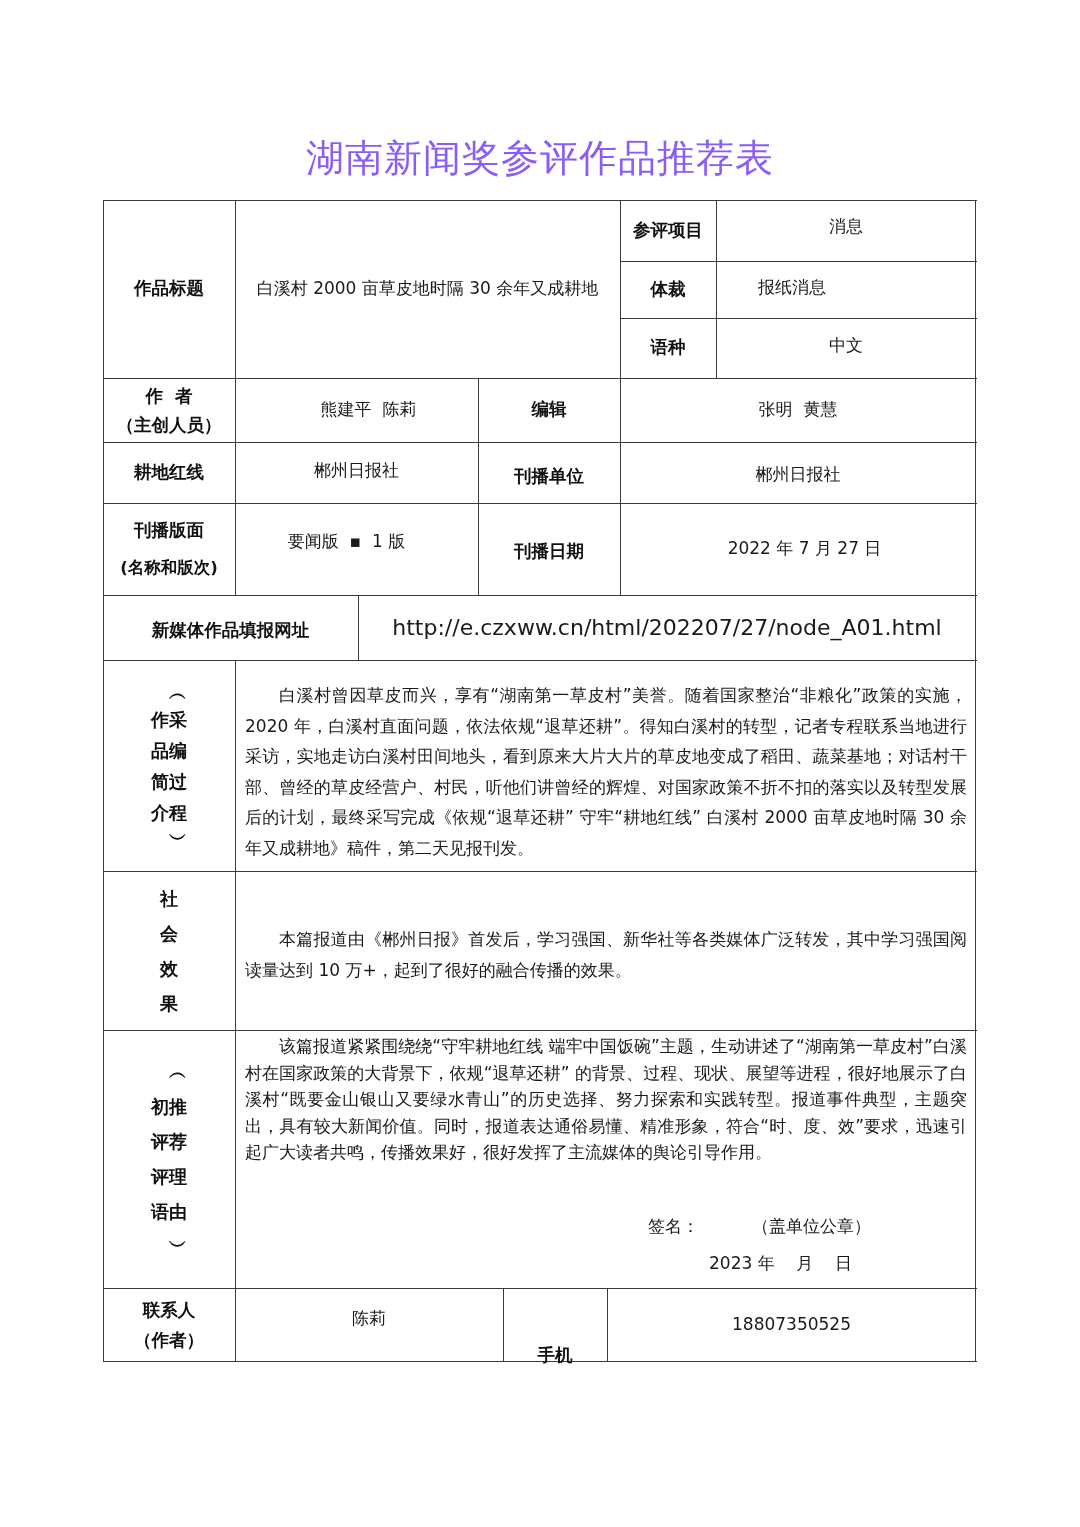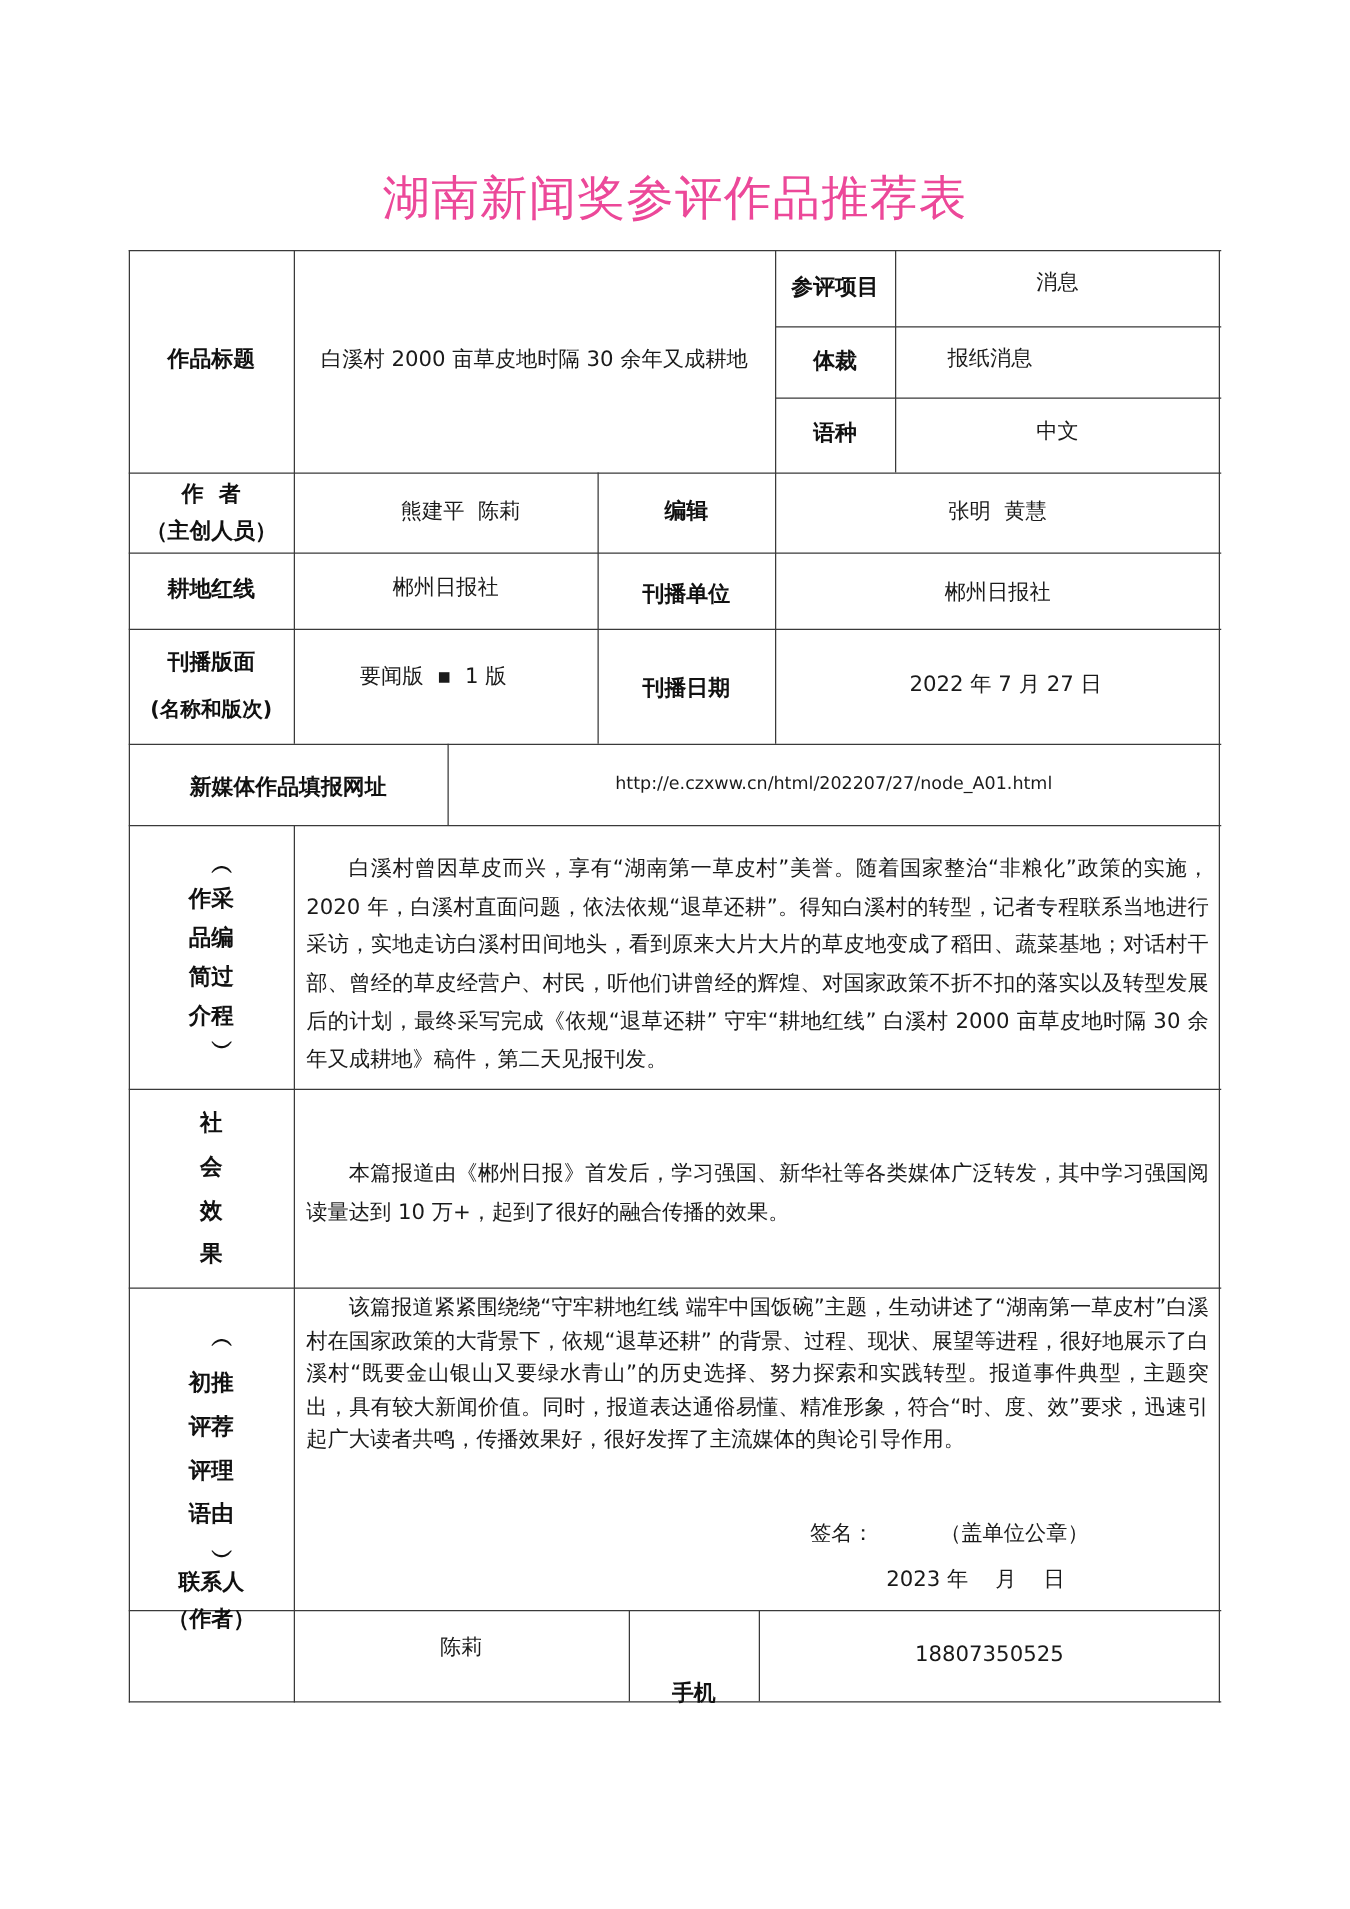--- a/index.html
+++ b/index.html
@@ -1,19 +1,19 @@
 <!DOCTYPE html>
 <html><head>
 <meta charset="utf-8">
 <style>
   html, body { margin:0; padding:0; background:#ffffff; }
   body { width:1080px; height:1527px; position:relative; overflow:hidden;
          font-family:"DejaVu Sans","Liberation Sans",sans-serif; color:#1a1a1a; }
   .title { position:absolute; left:0; top:133px; width:1080px; text-align:center;
-           font-size:38px; letter-spacing:1px; color:#ec4899; }
+           font-size:38px; letter-spacing:1px; color:#8b5cf6; }
   .cell { position:absolute; box-sizing:border-box; display:flex; align-items:center;
           justify-content:center; text-align:center; font-size:17px; line-height:1.25; }
   .lbl { font-weight:bold; font-size:17.5px; color:#111; }
   .vline { position:absolute; width:0; border-left:1.6px solid #3a3a3a; }
   .hline { position:absolute; height:0; border-top:1.6px solid #3a3a3a; }
   .para { position:absolute; box-sizing:border-box; font-size:17px; line-height:30.5px;
           text-align:justify; text-indent:2em; color:#1a1a1a; }
   .vert { flex-direction:column; }
   .vert span { display:block; }
   .stack-pair { display:flex; flex-direction:column; align-items:center; }
@@ -82,21 +82,21 @@
     <div class="stack-pair">
       <span class="row" style="line-height:38px;">刊播版面</span>
       <span class="row" style="line-height:38px; font-size:16.5px;">(名称和版次)</span>
     </div>
   </div>
   <div class="cell" style="left:225px; top:496px; width:243px; height:92px; white-space:pre;">要闻版  ▪  1 版</div>
   <div class="cell lbl" style="left:478px; top:506px; width:142px; height:92px;">刊播日期</div>
   <div class="cell" style="left:620px; top:503px; width:356px; height:92px;padding-left:13px;">2022 年 7 月 27 日</div>
 
   <div class="cell lbl" style="left:103px; top:598px; width:255px; height:65px;">新媒体作品填报网址</div>
-  <div class="cell" style="left:358px; top:595px; width:618px; height:65px; font-size:14px;">http://e.czxww.cn/html/202207/27/node_A01.html</div>
+  <div class="cell" style="left:358px; top:595px; width:618px; height:65px; font-size:22px;">http://e.czxww.cn/html/202207/27/node_A01.html</div>
 
   <div class="cell lbl vert" style="left:103px; top:660px; width:132px; height:211px; font-size:18px;">
     <span class="paren" style="margin-left:18px;">︵</span>
     <span style="line-height:31px;">作采</span>
     <span style="line-height:31px;">品编</span>
     <span style="line-height:31px;">简过</span>
     <span style="line-height:31px;">介程</span>
     <span class="paren" style="margin-left:18px;">︶</span>
   </div>
   <div class="para" style="left:245px; top:680px; width:722px;">白溪村曾因草皮而兴，享有“湖南第一草皮村”美誉。随着国家整治“非粮化”政策的实施，2020 年，白溪村直面问题，依法依规“退草还耕”。得知白溪村的转型，记者专程联系当地进行采访，实地走访白溪村田间地头，看到原来大片大片的草皮地变成了稻田、蔬菜基地；对话村干部、曾经的草皮经营户、村民，听他们讲曾经的辉煌、对国家政策不折不扣的落实以及转型发展后的计划，最终采写完成《依规“退草还耕” 守牢“耕地红线” 白溪村 2000 亩草皮地时隔 30 余年又成耕地》稿件，第二天见报刊发。</div>
@@ -116,21 +116,21 @@
     <span style="line-height:35px;">评理</span>
     <span style="line-height:35px;">语由</span>
     <span class="paren" style="margin-left:18px; margin-top:6px;">︶</span>
   </div>
   <div class="para" style="left:245px; top:1033px; width:722px; line-height:26.5px;">该篇报道紧紧围绕绕“守牢耕地红线  端牢中国饭碗”主题，生动讲述了“湖南第一草皮村”白溪村在国家政策的大背景下，依规“退草还耕” 的背景、过程、现状、展望等进程，很好地展示了白溪村“既要金山银山又要绿水青山”的历史选择、努力探索和实践转型。报道事件典型，主题突出，具有较大新闻价值。同时，报道表达通俗易懂、精准形象，符合“时、度、效”要求，迅速引起广大读者共鸣，传播效果好，很好发挥了主流媒体的舆论引导作用。</div>
 
   <div style="position:absolute; left:648px; top:1215px; font-size:17px;">签名：</div>
   <div style="position:absolute; left:752px; top:1215px; font-size:17px;">（盖单位公章）</div>
   <div style="position:absolute; left:709px; top:1252px; font-size:17px; white-space:pre;">2023 年    月    日</div>
 
-  <div class="cell lbl" style="left:103px; top:1244px; width:132px; height:73px;">
+  <div class="cell lbl" style="left:103px; top:1288px; width:132px; height:73px;">
     <div class="stack-pair">
       <span class="row" style="line-height:30px;">联系人</span>
       <span class="row" style="line-height:30px;">（作者）</span>
     </div>
   </div>
   <div class="cell" style="left:235px; top:1282px; width:268px; height:73px;">陈莉</div>
   <div class="cell lbl" style="left:503px; top:1290px; width:104px; height:73px;margin-top:29px;">手机</div>
   <div class="cell" style="left:607px; top:1288px; width:369px; height:73px;">18807350525</div>
 </div>
 

